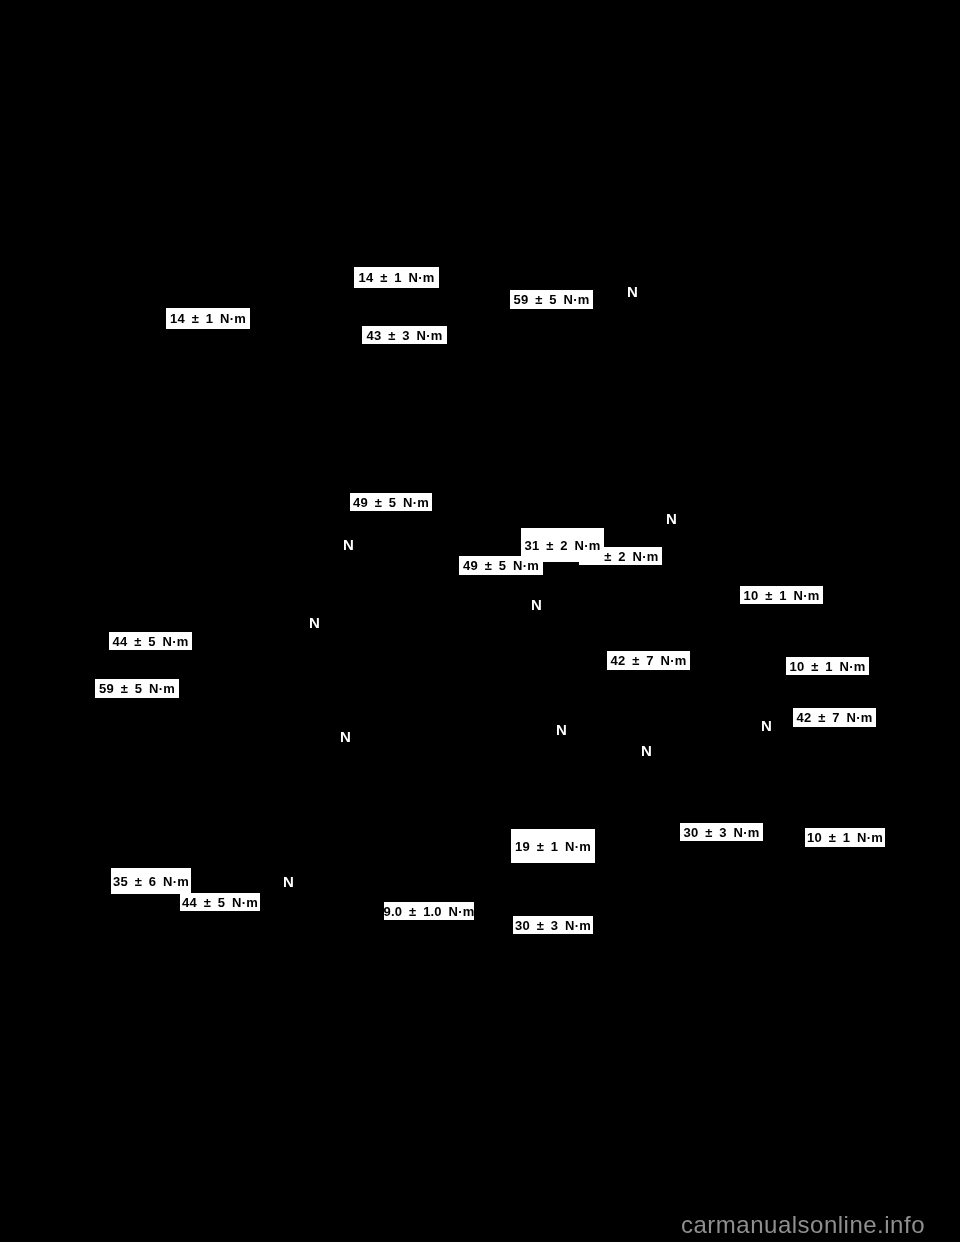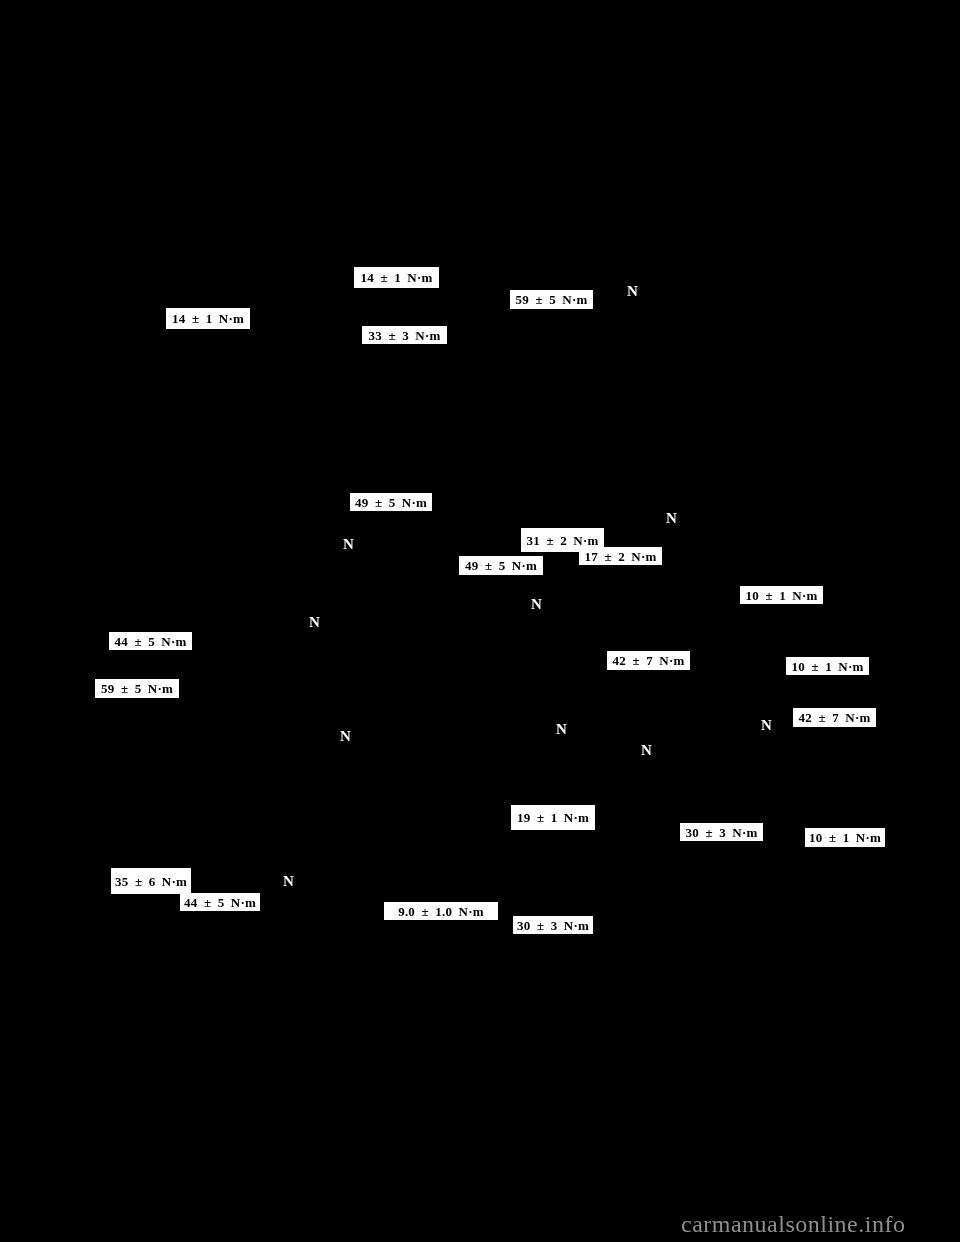--- a/index.html
+++ b/index.html
@@ -6,21 +6,21 @@
     margin: 0;
     padding: 0;
     background: #000000;
   }
   #page {
     position: relative;
     width: 960px;
     height: 1242px;
     background: #000000;
     overflow: hidden;
-    font-family: Liberation Serif, serif;
+    font-family: Liberation Sans, sans-serif;
   }
   .torque-label {
     position: absolute;
     background: #ffffff;
     color: #000000;
     font-weight: bold;
     font-size: 13px;
     line-height: 1;
     display: flex;
     align-items: center;
@@ -49,37 +49,37 @@
   }
 </style>
 </head>
 <body>
 
 <div id="page" style="background: rgb(0, 0, 0);">
   <div id="diagram-layer">
       <div class="torque-label" style="left: 354px; top: 267px; width: 85px; height: 21px;">14 ± 1 N·m</div>
       <div class="torque-label" style="left: 510px; top: 290px; width: 83px; height: 19px;">59 ± 5 N·m</div>
       <div class="torque-label" style="left: 166px; top: 308px; width: 84px; height: 21px;">14 ± 1 N·m</div>
-      <div class="torque-label" style="left: 362px; top: 326px; width: 85px; height: 18px;">33 ± 3 N·m</div>
+      <div class="torque-label" style="left: 362px; top: 326px; width: 85px; height: 18px;">43 ± 3 N·m</div>
       <div class="torque-label" style="left: 350px; top: 493px; width: 82px; height: 18px;">49 ± 5 N·m</div>
       <div class="torque-label" style="left: 579px; top: 499px; width: 83px; height: 18px; margin-top: 48px;">17 ± 2 N·m</div>
-      <div class="torque-label" style="left: 521px; top: 528px; width: 83px; height: 24px;">31 ± 2 N·m</div>
+      <div class="torque-label" style="left: 521px; top: 528px; width: 83px; height: 34px;">31 ± 2 N·m</div>
       <div class="torque-label" style="left: 459px; top: 556px; width: 84px; height: 19px;">49 ± 5 N·m</div>
       <div class="torque-label" style="left: 740px; top: 586px; width: 83px; height: 18px;">10 ± 1 N·m</div>
       <div class="torque-label" style="left: 109px; top: 632px; width: 83px; height: 18px;">44 ± 5 N·m</div>
       <div class="torque-label" style="left: 607px; top: 651px; width: 83px; height: 19px;">42 ± 7 N·m</div>
       <div class="torque-label" style="left: 786px; top: 657px; width: 83px; height: 18px;">10 ± 1 N·m</div>
       <div class="torque-label" style="left: 95px; top: 679px; width: 84px; height: 19px;">59 ± 5 N·m</div>
       <div class="torque-label" style="left: 793px; top: 708px; width: 83px; height: 19px;">42 ± 7 N·m</div>
-      <div class="torque-label" style="left: 511px; top: 805px; width: 84px; height: 25px;">19 ± 1 N·m</div>
+      <div class="torque-label" style="left: 511px; top: 829px; width: 84px; height: 34px;">19 ± 1 N·m</div>
       <div class="torque-label" style="left: 680px; top: 823px; width: 83px; height: 18px;">30 ± 3 N·m</div>
       <div class="torque-label" style="left: 805px; top: 828px; width: 80px; height: 19px;">10 ± 1 N·m</div>
       <div class="torque-label" style="left: 111px; top: 868px; width: 80px; height: 26px;">35 ± 6 N·m</div>
       <div class="torque-label" style="left: 180px; top: 893px; width: 80px; height: 18px;">44 ± 5 N·m</div>
-      <div class="torque-label" style="left: 384px; top: 902px; width: 114px; height: 18px;">9.0 ± 1.0 N·m</div>
+      <div class="torque-label" style="left: 384px; top: 902px; width: 90px; height: 18px;">9.0 ± 1.0 N·m</div>
       <div class="torque-label" style="left: 513px; top: 916px; width: 80px; height: 18px;">30 ± 3 N·m</div>
       <div class="n-marker" style="left: 627px; top: 284px;">N</div>
       <div class="n-marker" style="left: 666px; top: 511px;">N</div>
       <div class="n-marker" style="left: 343px; top: 537px;">N</div>
       <div class="n-marker" style="left: 531px; top: 597px;">N</div>
       <div class="n-marker" style="left: 309px; top: 615px;">N</div>
       <div class="n-marker" style="left: 761px; top: 718px;">N</div>
       <div class="n-marker" style="left: 556px; top: 722px;">N</div>
       <div class="n-marker" style="left: 340px; top: 729px;">N</div>
       <div class="n-marker" style="left: 641px; top: 743px;">N</div>

